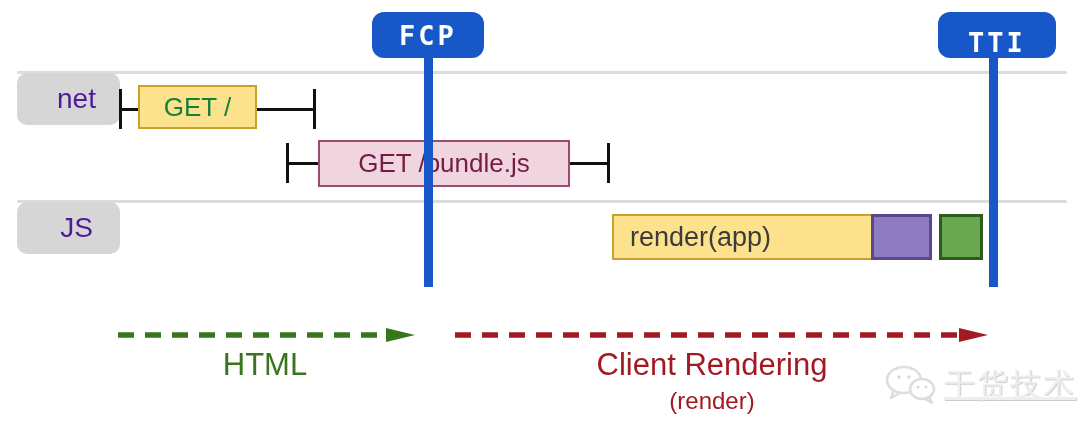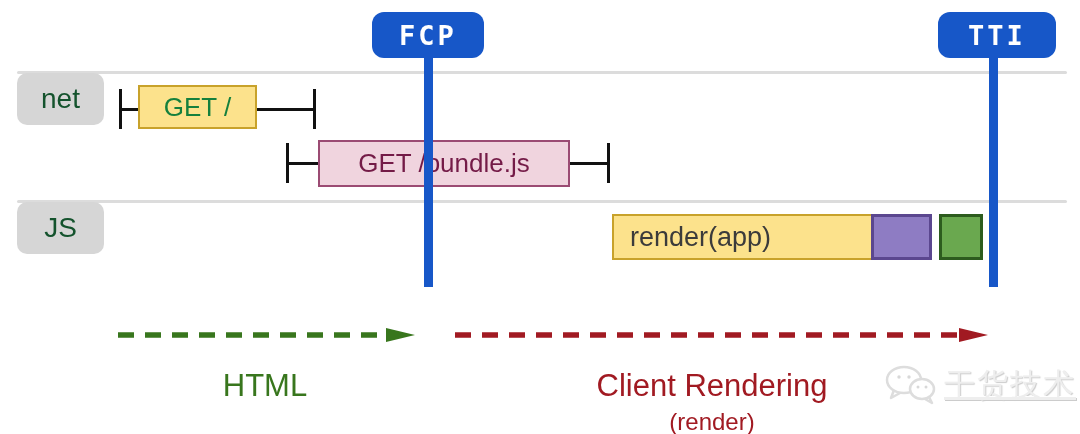--- a/index.html
+++ b/index.html
@@ -8,31 +8,31 @@
     overflow:hidden;font-family:"Liberation Sans",sans-serif;
   }
   
   .badge{
     position:absolute;top:12px;height:46px;background:#1757c8;border-radius:12px;
     color:#ffffff;display:flex;align-items:center;justify-content:center;
     font-family:"DejaVu Sans Mono",monospace;font-weight:bold;font-size:27px;
     letter-spacing:3px;z-index:6;
   }
   .badge.fcp{left:372px;width:112px;}
-  .badge.tti{left:938px;width:118px;}
+  .badge.tti{left:938px;width:118px;align-items:flex-end;}
   .vline{position:absolute;top:56px;width:9px;height:231px;background:#1757c8;z-index:5;}
   .vline.fcp{left:424px;}
   .vline.tti{left:989px;}
   
   .rowline{position:absolute;left:17px;width:1050px;height:3px;background:#dcdcdc;border-radius:2px;z-index:1;}
   .rowline.net{top:71px;}
   .rowline.js{top:200px;}
   .rowlabel{
     position:absolute;left:17px;width:87px;height:52px;background:#d6d6d6;border-radius:10px;
-    display:flex;align-items:center;justify-content:center;color:#14532d;font-size:28px;z-index:2;
+    display:flex;align-items:center;justify-content:center;color:#4c1d95;font-size:28px;z-index:2;padding-left:16px;
   }
   .rowlabel.net{top:73px;}
   .rowlabel.js{top:202px;}
   
   .tick{position:absolute;width:3px;height:40px;background:#111111;z-index:3;}
   .hline{position:absolute;height:3px;background:#111111;z-index:3;}
   .reqbox{
     position:absolute;display:flex;align-items:center;justify-content:center;
     font-size:26px;z-index:3;box-sizing:border-box;
   }
@@ -43,21 +43,21 @@
   .task.render{
     left:612px;width:300px;background:#fce28c;border:2px solid #c8a22b;color:#3b3b3b;
     display:flex;align-items:center;font-size:27px;padding-left:16px;
   }
   .task.purple{left:871px;width:61px;background:#8e7cc3;border:3px solid #5b478f;}
   .task.green{left:939px;width:44px;background:#6aa84f;border:3px solid #2d5c1e;}
   
   .arrow{position:absolute;top:327px;z-index:4;}
   .arrow.html{left:118px;}
   .arrow.csr{left:455px;}
-  .phase{position:absolute;z-index:4;text-align:center;line-height:1.1;margin-top:21px;}
+  .phase{position:absolute;z-index:4;text-align:center;line-height:1.1;}
   .phase .title{font-size:31px;}
   .phase .sub{font-size:24px;margin-top:6px;}
   .phase.html{left:115px;top:348px;width:300px;color:#38761d;}
   .phase.csr{left:512px;top:348px;width:400px;color:#a11a22;}
   
   .watermark{
     position:absolute;left:884px;top:364px;display:flex;align-items:center;gap:6px;
     color:#e2e2e2;z-index:2;
   }
   .watermark .wm-text{

